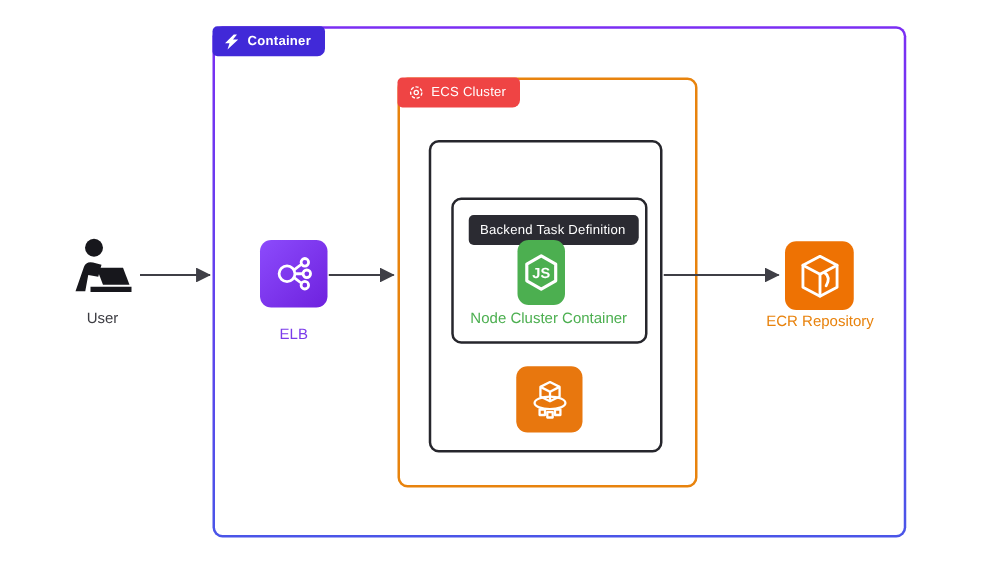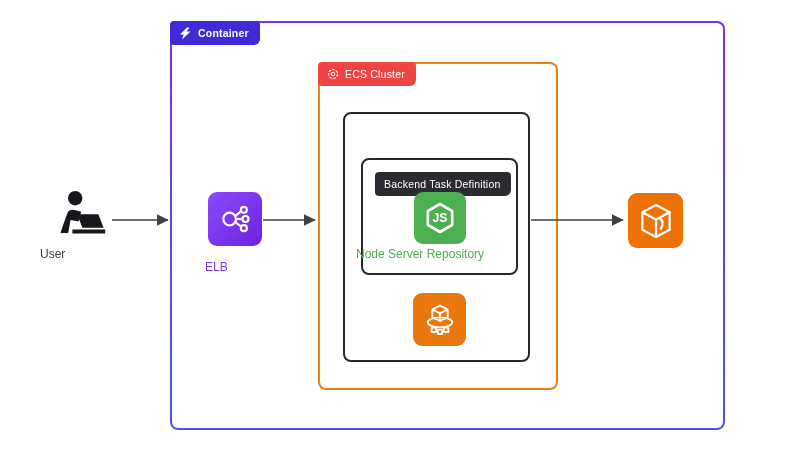--- a/index.html
+++ b/index.html
@@ -40,26 +40,26 @@
   .badge.dark      { background:#2B2B32; font-weight:500; }
   .badge.service   { left:343px; top:112px; }
   .badge.taskdef   { left:361px; top:172px;margin-left:14px; }
   
   .tile {
     position:absolute; border-radius:9px; display:flex;
     align-items:center; justify-content:center;
   }
   .elb-tile  { left:208px; top:192px; width:54px; height:54px;
                background:linear-gradient(135deg,#8C4BFC,#6E21DE); }
-  .node-tile { left:414px; top:192px; width:52px; height:52px; background:#4CAF50; }
+  .node-tile { left:414px; top:192px; width:38px; height:52px; background:#4CAF50; }
   .ecs-tile  { left:413px; top:293px; width:53px; height:53px; background:#E8770E; }
   .ecr-tile  { left:628px; top:193px; width:55px; height:55px; background:#EE7203; }
   .user-icon { position:absolute; left:56px; top:187px; width:52px; height:56px; }
   
-  .node-label { position:absolute; font-size:12px; }
+  .node-label { position:absolute; font-size:12px; text-align:center; }
   .label-user { left:40px;  top:247px; width:84px;  color:#3C3C42; }
   .label-elb  { left:205px; top:248px; width:60px;  color:#7B3BEA;margin-top:12px; }
   .label-node { left:356px; top:247px; width:166px; color:#4CAF50; }
   .label-ecr  { left:596px; top:250px; width:120px; color:#E8820C; }
   
   .arrows { position:absolute; left:0; top:0; pointer-events:none; }
 </style>
 </head>
 <body>
 
@@ -130,21 +130,21 @@
     </svg>
   </div>
   <div class="node-label label-elb">ELB</div>
 
   <div class="tile node-tile">
     <svg width="40" height="40" viewBox="0 0 24 24">
       <polygon points="12,3.6 19.3,7.8 19.3,16.2 12,20.4 4.7,16.2 4.7,7.8" fill="none" stroke="#ffffff" stroke-width="1.6" stroke-linejoin="round"></polygon>
       <text x="12" y="14.6" text-anchor="middle" font-size="7.4" font-weight="bold" fill="#ffffff" font-family="Liberation Sans, sans-serif">JS</text>
     </svg>
   </div>
-  <div class="node-label label-node">Node Server Repository</div>
+  <div class="node-label label-node">Node Cluster Container</div>
 
   <div class="tile ecs-tile">
     <svg width="40" height="40" viewBox="0 0 24 24">
       <g fill="none" stroke="#ffffff" stroke-width="1.1" stroke-linejoin="round">
         <ellipse cx="12" cy="13.4" rx="7.4" ry="3"></ellipse>
         <path d="M12 3.4 L16.6 5.7 V10.3 L12 12.6 L7.4 10.3 V5.7 Z"></path>
         <path d="M7.4 5.7 L12 8 L16.6 5.7"></path>
         <path d="M12 8 V12.6"></path>
         <rect x="7" y="16.6" width="2.6" height="2.6"></rect>
         <rect x="10.7" y="17.8" width="2.6" height="2.6"></rect>
@@ -157,14 +157,15 @@
     <svg width="42" height="42" viewBox="0 0 24 24">
       <g fill="none" stroke="#ffffff" stroke-width="1.3" stroke-linejoin="round" stroke-linecap="round">
         <path d="M12 2.9 L19.8 7 V17 L12 21.1 L4.2 17 V7 Z"></path>
         <path d="M4.2 7 L12 11.1"></path>
         <path d="M12 11.1 L19.8 7"></path>
         <path d="M12 11.1 V21.1"></path>
         <path d="M14.2 10.4 Q17 12.4 14.8 16.4"></path>
       </g>
     </svg>
   </div>
+  <div class="node-label label-ecr">ECR Repository</div>
 
 </div>
 
 </body></html>

